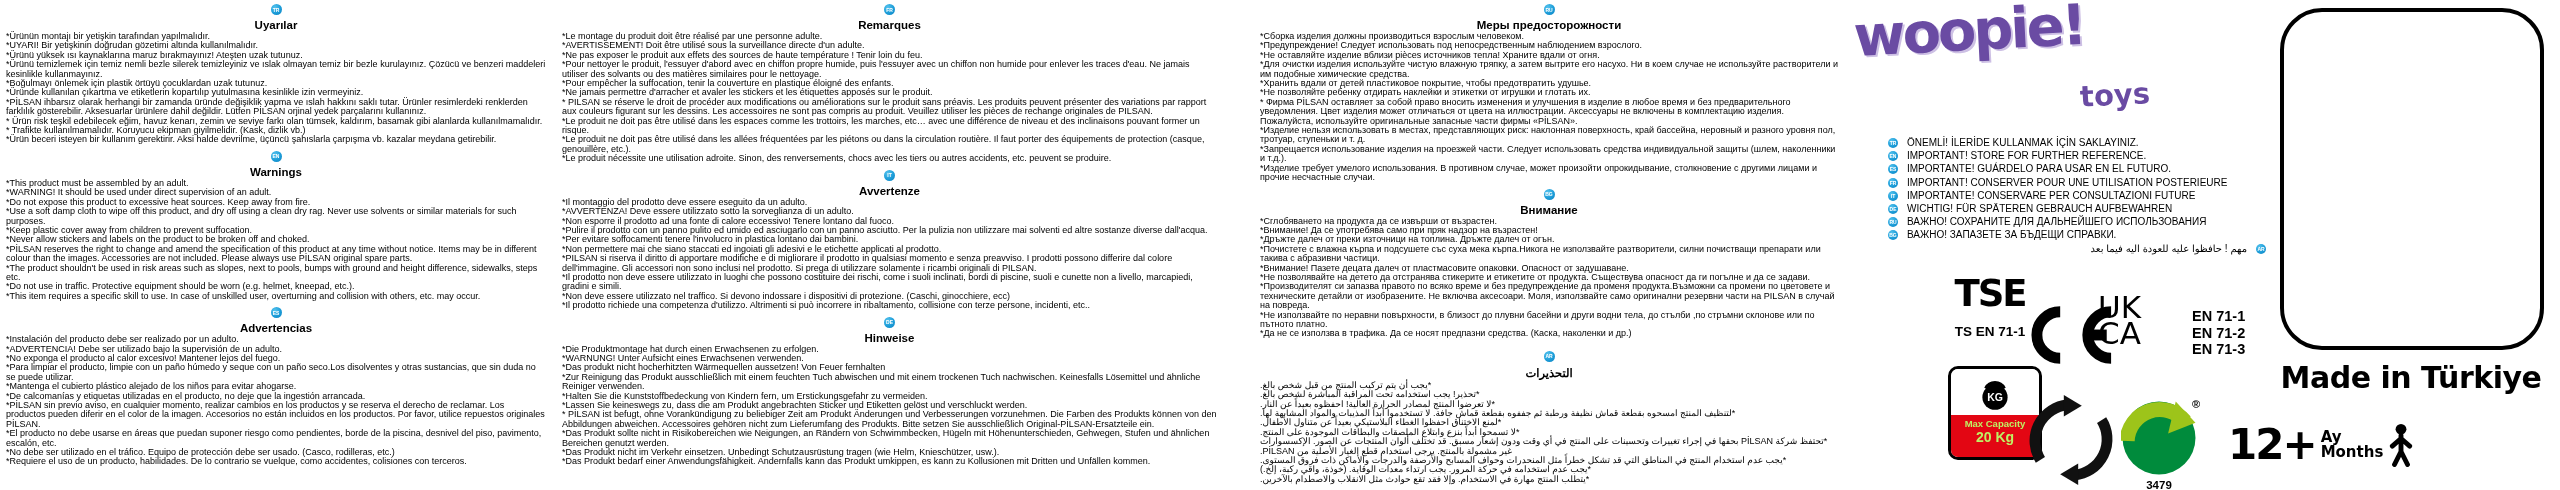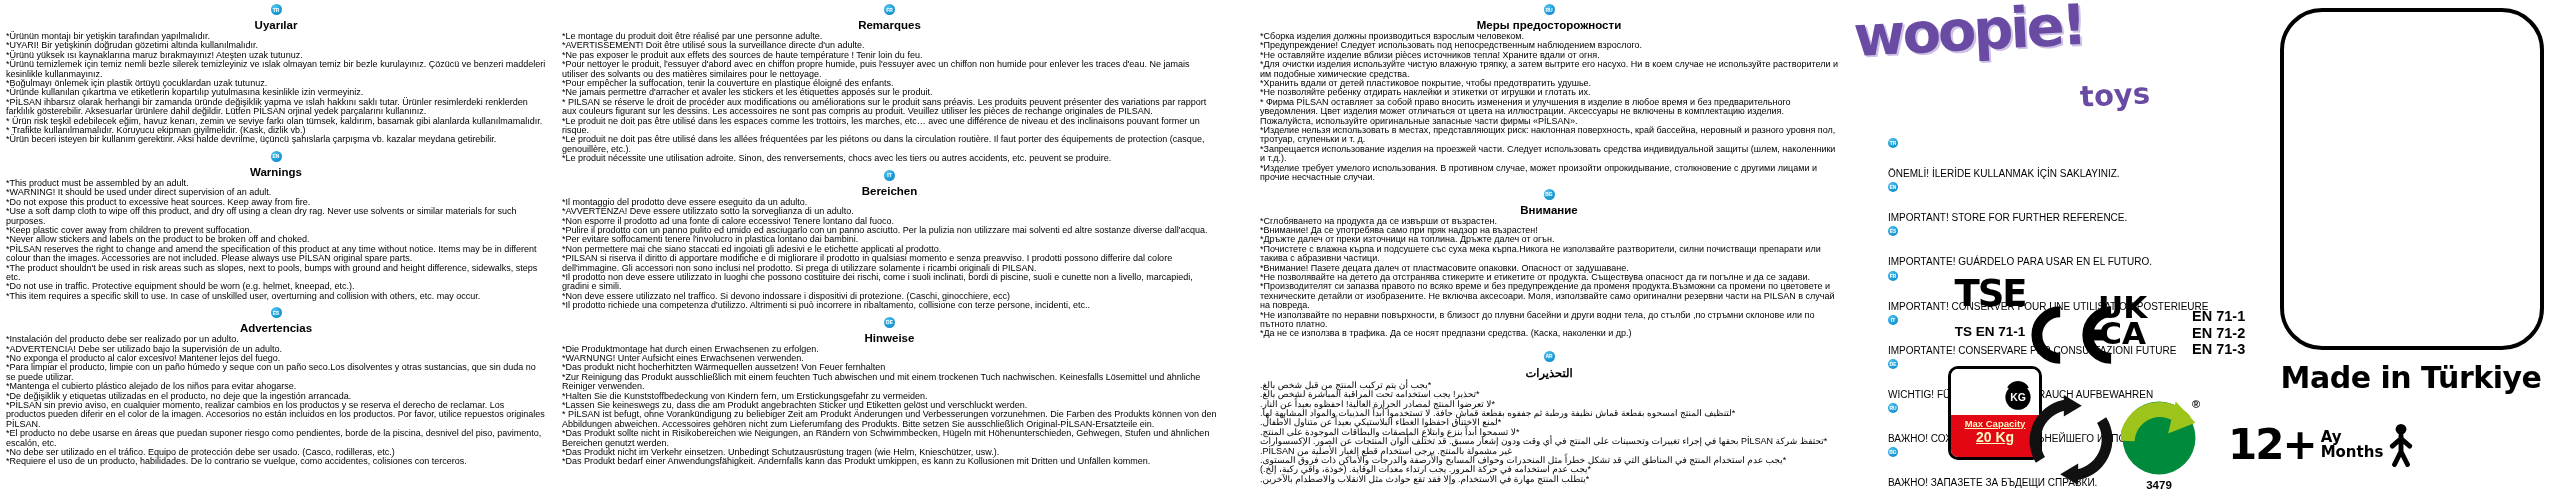--- a/index.html
+++ b/index.html
@@ -33,40 +33,40 @@
     text-shadow:2px 2px 0 #cdc0e4;
   }
   .logo-sub {
     position:absolute; left:228px; top:74px;
     font-family:"DejaVu Sans", sans-serif;
     font-size:29px; font-weight:800; color:#6a4ba3; transform:rotate(-3deg);
   }
 
   
   .imp-list { position:absolute; left:1888px; top:137px; width:378px; }
-  .imp-row { display:flex; align-items:flex-start; gap:20px; font-size:10px; line-height:12.2px; margin-bottom:1px;flex-direction:column; }
+  .imp-row { display:flex; align-items:flex-start; gap:9px; font-size:10px; line-height:12.2px; margin-bottom:1px; }
   .imp-row .lang-ico { width:10px; height:10px; margin-top:1px; }
   .imp-row.rtl { direction:rtl; }
 
   
   .tse-block { position:absolute; left:1938px; top:268px; width:104px; text-align:center; }
   .tse-text { font-family:"DejaVu Sans", sans-serif; font-size:37px; font-weight:700; letter-spacing:-2px; line-height:52px; }
   .tse-std  { font-size:13.5px; font-weight:bold; margin-top:4px; }
   .ce-mark   { position:absolute; left:2018px; top:296px; }
   .ukca-mark { position:absolute; left:2098px; top:294px; font-family:"DejaVu Sans", sans-serif;
-               font-size:31px; font-weight:700; line-height:26px; letter-spacing:0; text-align:center; }
+               font-size:31px; font-weight:400; line-height:26px; letter-spacing:0; text-align:center; }
   .en-standards { position:absolute; left:2192px; top:308px; }
   .en-std { font-size:14.5px; font-weight:bold; line-height:16.5px; }
 
   
   .cap-badge { position:absolute; left:1948px; top:366px; width:94px; height:94px;
                border:3px solid #000; border-radius:10px; overflow:hidden; background:#fff;
                display:flex; flex-direction:column; }
-  .cap-top { height:46px; display:flex; align-items:center; justify-content:flex-end; background:#fff; }
-  .cap-red { flex:1; background:#e30613; color:#fef9c3; text-align:center; padding-top:3px;text-decoration:underline; }
+  .cap-top { height:46px; display:flex; align-items:center; justify-content:center; background:#fff; }
+  .cap-red { flex:1; background:#e30613; color:#bef264; text-align:center; padding-top:3px; }
   .cap-l1 { font-size:9.5px; font-weight:bold; line-height:11px; }
   .cap-l2 { font-size:14px; font-weight:bold; line-height:16px; }
 
   .recycle-icon { position:absolute; left:2026px; top:394px; }
   .greendot { position:absolute; left:2116px; top:400px; width:86px; text-align:center; }
   .gd-reg { position:absolute; right:2px; top:-2px; font-size:11px; font-weight:bold; }
   .gd-num { font-size:11.5px; font-weight:bold; margin-top:-1px; }
 
   .age-badge { position:absolute; left:2228px; top:420px; display:flex; align-items:center; gap:5px; }
   .age-num { font-family:"DejaVu Sans", sans-serif; font-size:42px; font-weight:800; letter-spacing:-2px; line-height:50px; }
@@ -116,21 +116,21 @@
     <div class="sec">
       <div class="sec-head">
         <span class="lang-ico">ES</span>
         <span>Advertencias</span>
       </div>
       <div class="w-item">*Instalación del producto debe ser realizado por un adulto.</div>
       <div class="w-item">*ADVERTENCIA! Debe ser utilizado bajo la supervisión de un adulto.</div>
       <div class="w-item">*No exponga el producto al calor excesivo! Mantener lejos del fuego.</div>
       <div class="w-item">*Para limpiar el producto, limpie con un paño húmedo y seque con un paño seco.Los disolventes y otras sustancias, que sin duda no se puede utilizar.</div>
       <div class="w-item">*Mantenga el cubierto plástico alejado de los niños para evitar ahogarse.</div>
-      <div class="w-item">*De değişiklik y etiquetas utilizadas en el producto, no deje que la ingestión arrancada.</div>
+      <div class="w-item">*De calcomanías y etiquetas utilizadas en el producto, no deje que la ingestión arrancada.</div>
       <div class="w-item">*PİLSAN sin previo aviso, en cualquier momento, realizar cambios en los productos y se reserva el derecho de reclamar. Los productos pueden diferir en el color de la imagen. Accesorios no están incluidos en los productos. Por favor, utilice repuestos originales PİLSAN.</div>
       <div class="w-item">*El producto no debe usarse en áreas que puedan suponer riesgo como pendientes, borde de la piscina, desnivel del piso, pavimento, escalón, etc.</div>
       <div class="w-item">*No debe ser utilizado en el tráfico. Equipo de protección debe ser usado. (Casco, rodilleras, etc.)</div>
       <div class="w-item">*Requiere el uso de un producto, habilidades. De lo contrario se vuelque, como accidentes, colisiones con terceros.</div>
     </div>
   </div>
 <div class="warn-col c2">
     <div class="sec">
       <div class="sec-head">
         <span class="lang-ico">FR</span>
@@ -143,21 +143,21 @@
       <div class="w-item">*Pour empêcher la suffocation, tenir la couverture en plastique éloigné des enfants.</div>
       <div class="w-item">*Ne jamais permettre d'arracher et avaler les stickers et les étiquettes apposés sur le produit.</div>
       <div class="w-item">* PILSAN se réserve le droit de procéder aux modifications ou améliorations sur le produit sans préavis. Les produits peuvent présenter des variations par rapport aux couleurs figurant sur les dessins. Les accessoires ne sont pas compris au produit. Veuillez utiliser les pièces de rechange originales de PILSAN.</div>
       <div class="w-item">*Le produit ne doit pas être utilisé dans les espaces comme les trottoirs, les marches, etc… avec une différence de niveau et des inclinaisons pouvant former un risque.</div>
       <div class="w-item">*Le produit ne doit pas être utilisé dans les allées fréquentées par les piétons ou dans la circulation routière. Il faut porter des équipements de protection (casque, genouillère, etc.).</div>
       <div class="w-item">*Le produit nécessite une utilisation adroite. Sinon, des renversements, chocs avec les tiers ou autres accidents, etc. peuvent se produire.</div>
     </div>
     <div class="sec">
       <div class="sec-head">
         <span class="lang-ico">IT</span>
-        <span>Bereichen</span>
+        <span>Avvertenze</span>
       </div>
       <div class="w-item">*Il montaggio del prodotto deve essere eseguito da un adulto.</div>
       <div class="w-item">*AVVERTENZA! Deve essere utilizzato sotto la sorveglianza di un adulto.</div>
       <div class="w-item">*Non esporre il prodotto ad una fonte di calore eccessivo! Tenere lontano dal fuoco.</div>
       <div class="w-item">*Pulire il prodotto con un panno pulito ed umido ed asciugarlo con un panno asciutto. Per la pulizia non utilizzare mai solventi ed altre sostanze diverse dall'acqua.</div>
       <div class="w-item">*Per evitare soffocamenti tenere l'involucro in plastica lontano dai bambini.</div>
       <div class="w-item">*Non permettere mai che siano staccati ed ingoiati gli adesivi e le etichette applicati al prodotto.</div>
       <div class="w-item">*PILSAN si riserva il diritto di apportare modifiche e di migliorare il prodotto in qualsiasi momento e senza preavviso. I prodotti possono differire dal colore dell'immagine. Gli accessori non sono inclusi nel prodotto. Si prega di utilizzare solamente i ricambi originali di PILSAN.</div>
       <div class="w-item">*Il prodotto non deve essere utilizzato in luoghi che possono costituire dei rischi, come i suoli inclinati, bordi di piscine,  suoli e cunette non a livello, marcapiedi, gradini e simili.</div>
       <div class="w-item">*Non deve essere utilizzato nel traffico. Si devono indossare i dispositivi di protezione. (Caschi, ginocchiere, ecc)</div>

